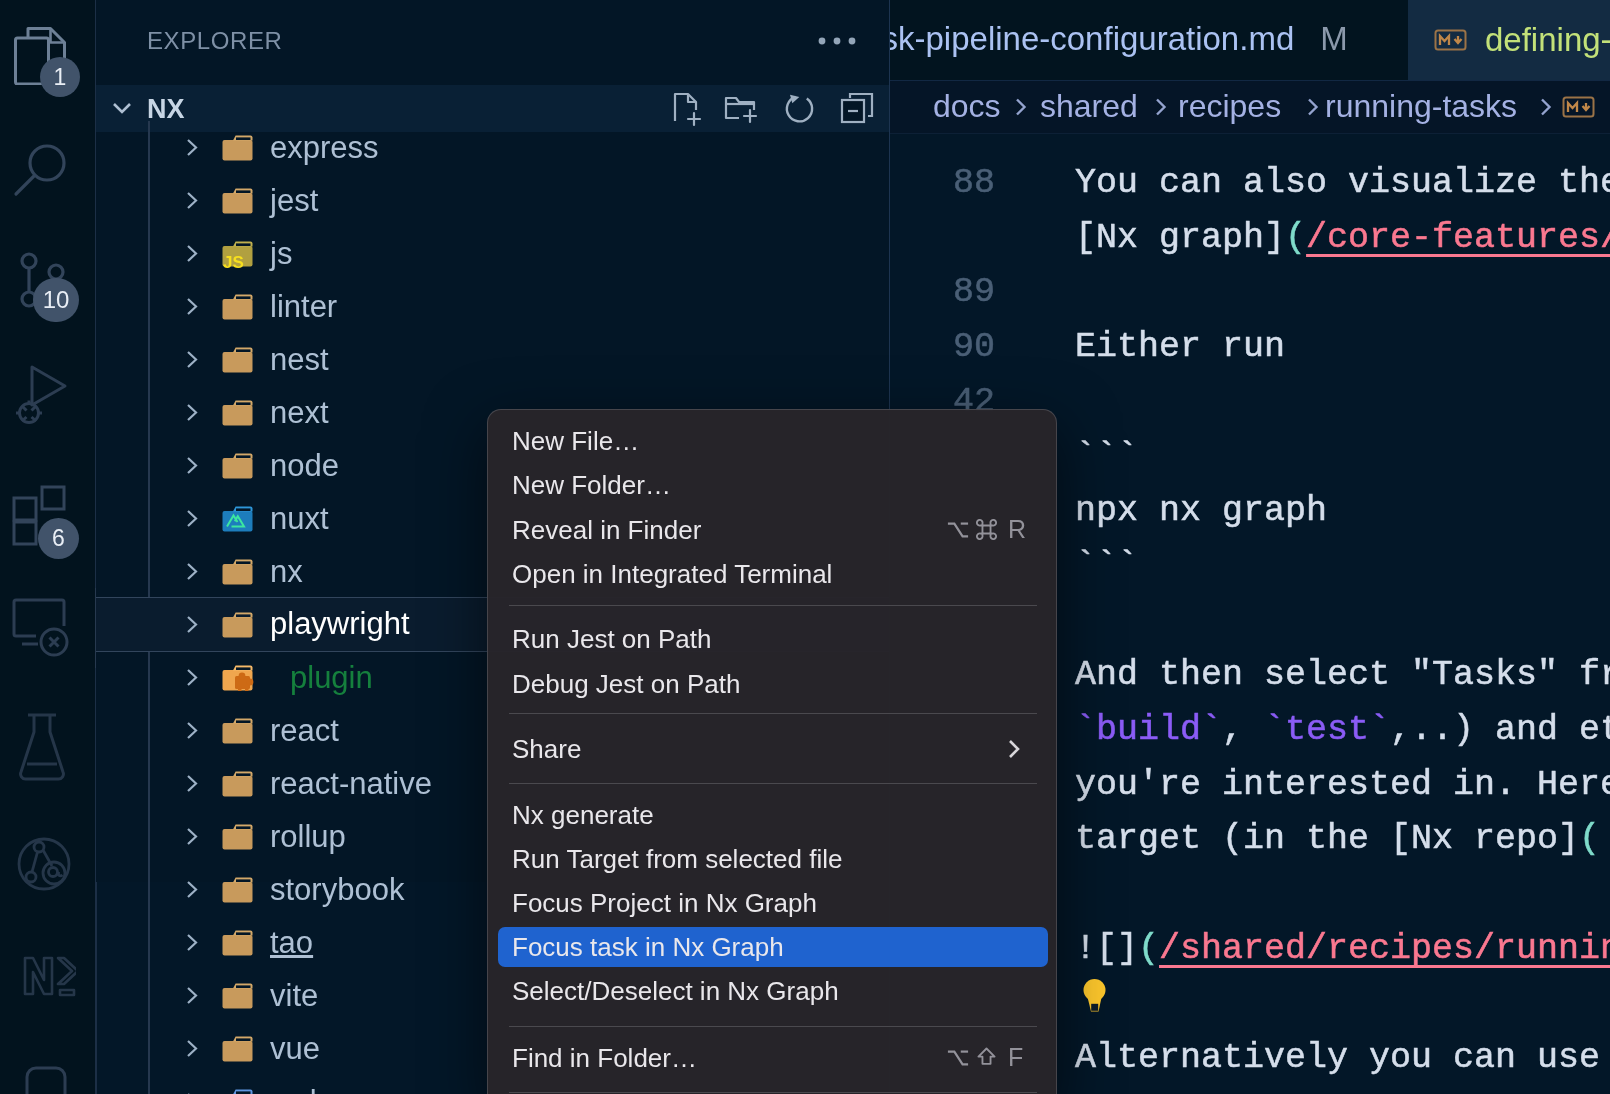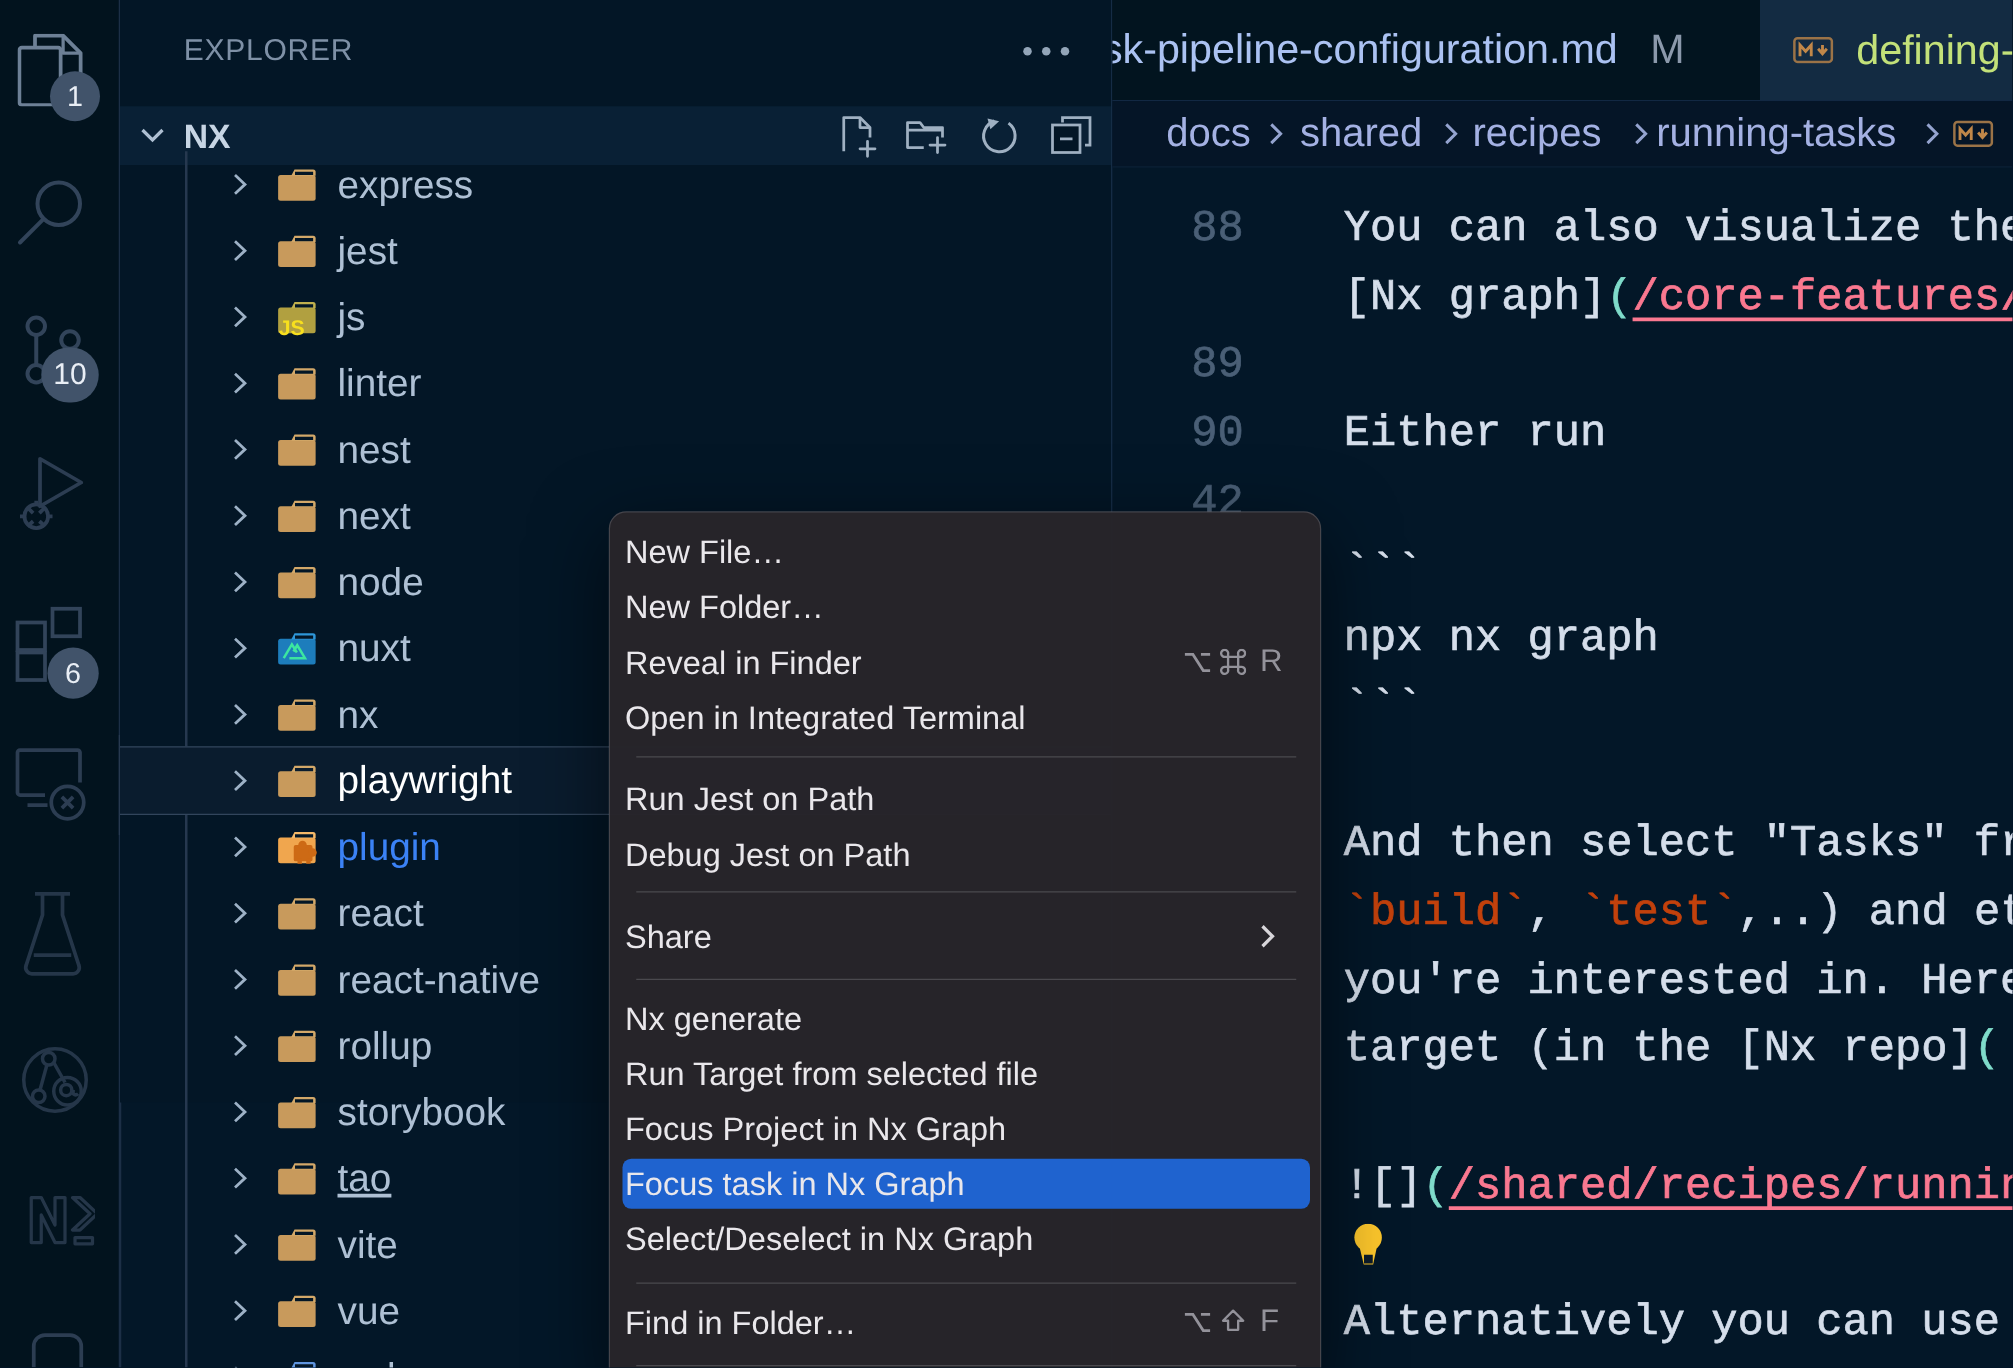--- a/index.html
+++ b/index.html
@@ -10,24 +10,24 @@
 #sidebar{left:96px;top:0;width:793px;height:882px;background:#031626;}
 #sideborder{left:889px;top:0;width:1px;height:1094px;background:#1d3450;}
 .badge{position:absolute;background:#41536a;color:#e9eef5;border-radius:50%;
  text-align:center;font-size:23px;}
 #editor{left:890px;top:0;width:720px;height:1094px;background:#031728;}
 .mono{font-family:"Liberation Mono",monospace;font-size:35px;white-space:pre;-webkit-text-stroke:0.55px currentColor;}
 .coderow{position:absolute;height:55px;line-height:55px;color:#d5deeb;}
 .gut{position:absolute;width:80px;text-align:center;color:#4a5f76;height:55px;line-height:55px;}
 .pink{color:#fa7890;text-decoration:underline;text-decoration-thickness:2.5px;text-underline-offset:7px;}
 .teal{color:#7fdbca;}
-.grn{color:#c2410c;}
+.grn{color:#8b5cf6;}
 .row{position:absolute;left:0;width:793px;height:53px;}
 .rowlab{position:absolute;left:174px;top:50%;transform:translateY(-50%);font-size:31px;color:#b4c4d8;}
-.menuitem{position:absolute;left:12px;height:44px;line-height:44px;font-size:26px;color:#e9e7eb;white-space:pre;text-align:right;}
+.menuitem{position:absolute;left:24px;height:44px;line-height:44px;font-size:26px;color:#e9e7eb;white-space:pre;text-align:right;}
 .menusep{position:absolute;left:21px;width:528px;height:1px;background:#4a494e;}
 </style></head><body>
 
 <div id="activity" class="abs"></div>
 <div id="actborder" class="abs"></div>
 <svg class="abs" style="left:14px;top:27px" width="56" height="58" viewBox="0 0 56 58">
 <g fill="none" stroke="#6d8096" stroke-width="3" stroke-linejoin="round">
 <path d="M14 1.5 H36.5 L50.5 15.5 V43 H14 Z"></path>
 <path d="M36.5 1.5 V15.5 H50.5" stroke-width="2.6"></path>
 <rect x="1.5" y="11" width="33" height="46" rx="2" fill="#02131e"></rect>
@@ -266,21 +266,21 @@
 <path d="M11 6.5 L13.6 1.5 H28.5 a2 2 0 0 1 2 2 V6.5 z" fill="#f5b969"></path>
 <rect x="14" y="3.4" width="14.5" height="2.6" fill="#031626"></rect>
 <g fill="#cd6a15">
           <rect x="13" y="12" width="15" height="13" rx="1.5"></rect>
           <circle cx="20" cy="12" r="3.4"></circle>
           <circle cx="28" cy="18" r="3.4"></circle>
           <rect x="16" y="23" width="3.5" height="4"></rect>
           <rect x="23" y="23" width="3.5" height="4"></rect>
         </g>
       </svg>
-<div class="rowlab" style="color:#3b82f6;">plugin</div>
+<div class="rowlab" style="color:#15803d;margin-left:20px;">plugin</div>
 </div>
 <div class="row" style="top:704px;">
 <svg class="abs" style="left:86px;top:16px" width="20" height="21" viewBox="0 0 20 21">
 <path d="M6 3 l8 7.5 L6 18" fill="none" stroke="#9db1c6" stroke-width="2.2"></path>
       </svg>
 <svg class="abs" style="left:126px;top:13px;overflow:visible" width="31" height="27" viewBox="0 0 31 27">
 <rect x="0.5" y="6" width="30" height="20.5" rx="2" fill="#c89a5c"></rect>
 <path d="M11 6.5 L13.6 1.5 H28.5 a2 2 0 0 1 2 2 V6.5 z" fill="#d3a869"></path>
 <rect x="14" y="3.4" width="14.5" height="2.6" fill="#031626"></rect>
 </svg>

